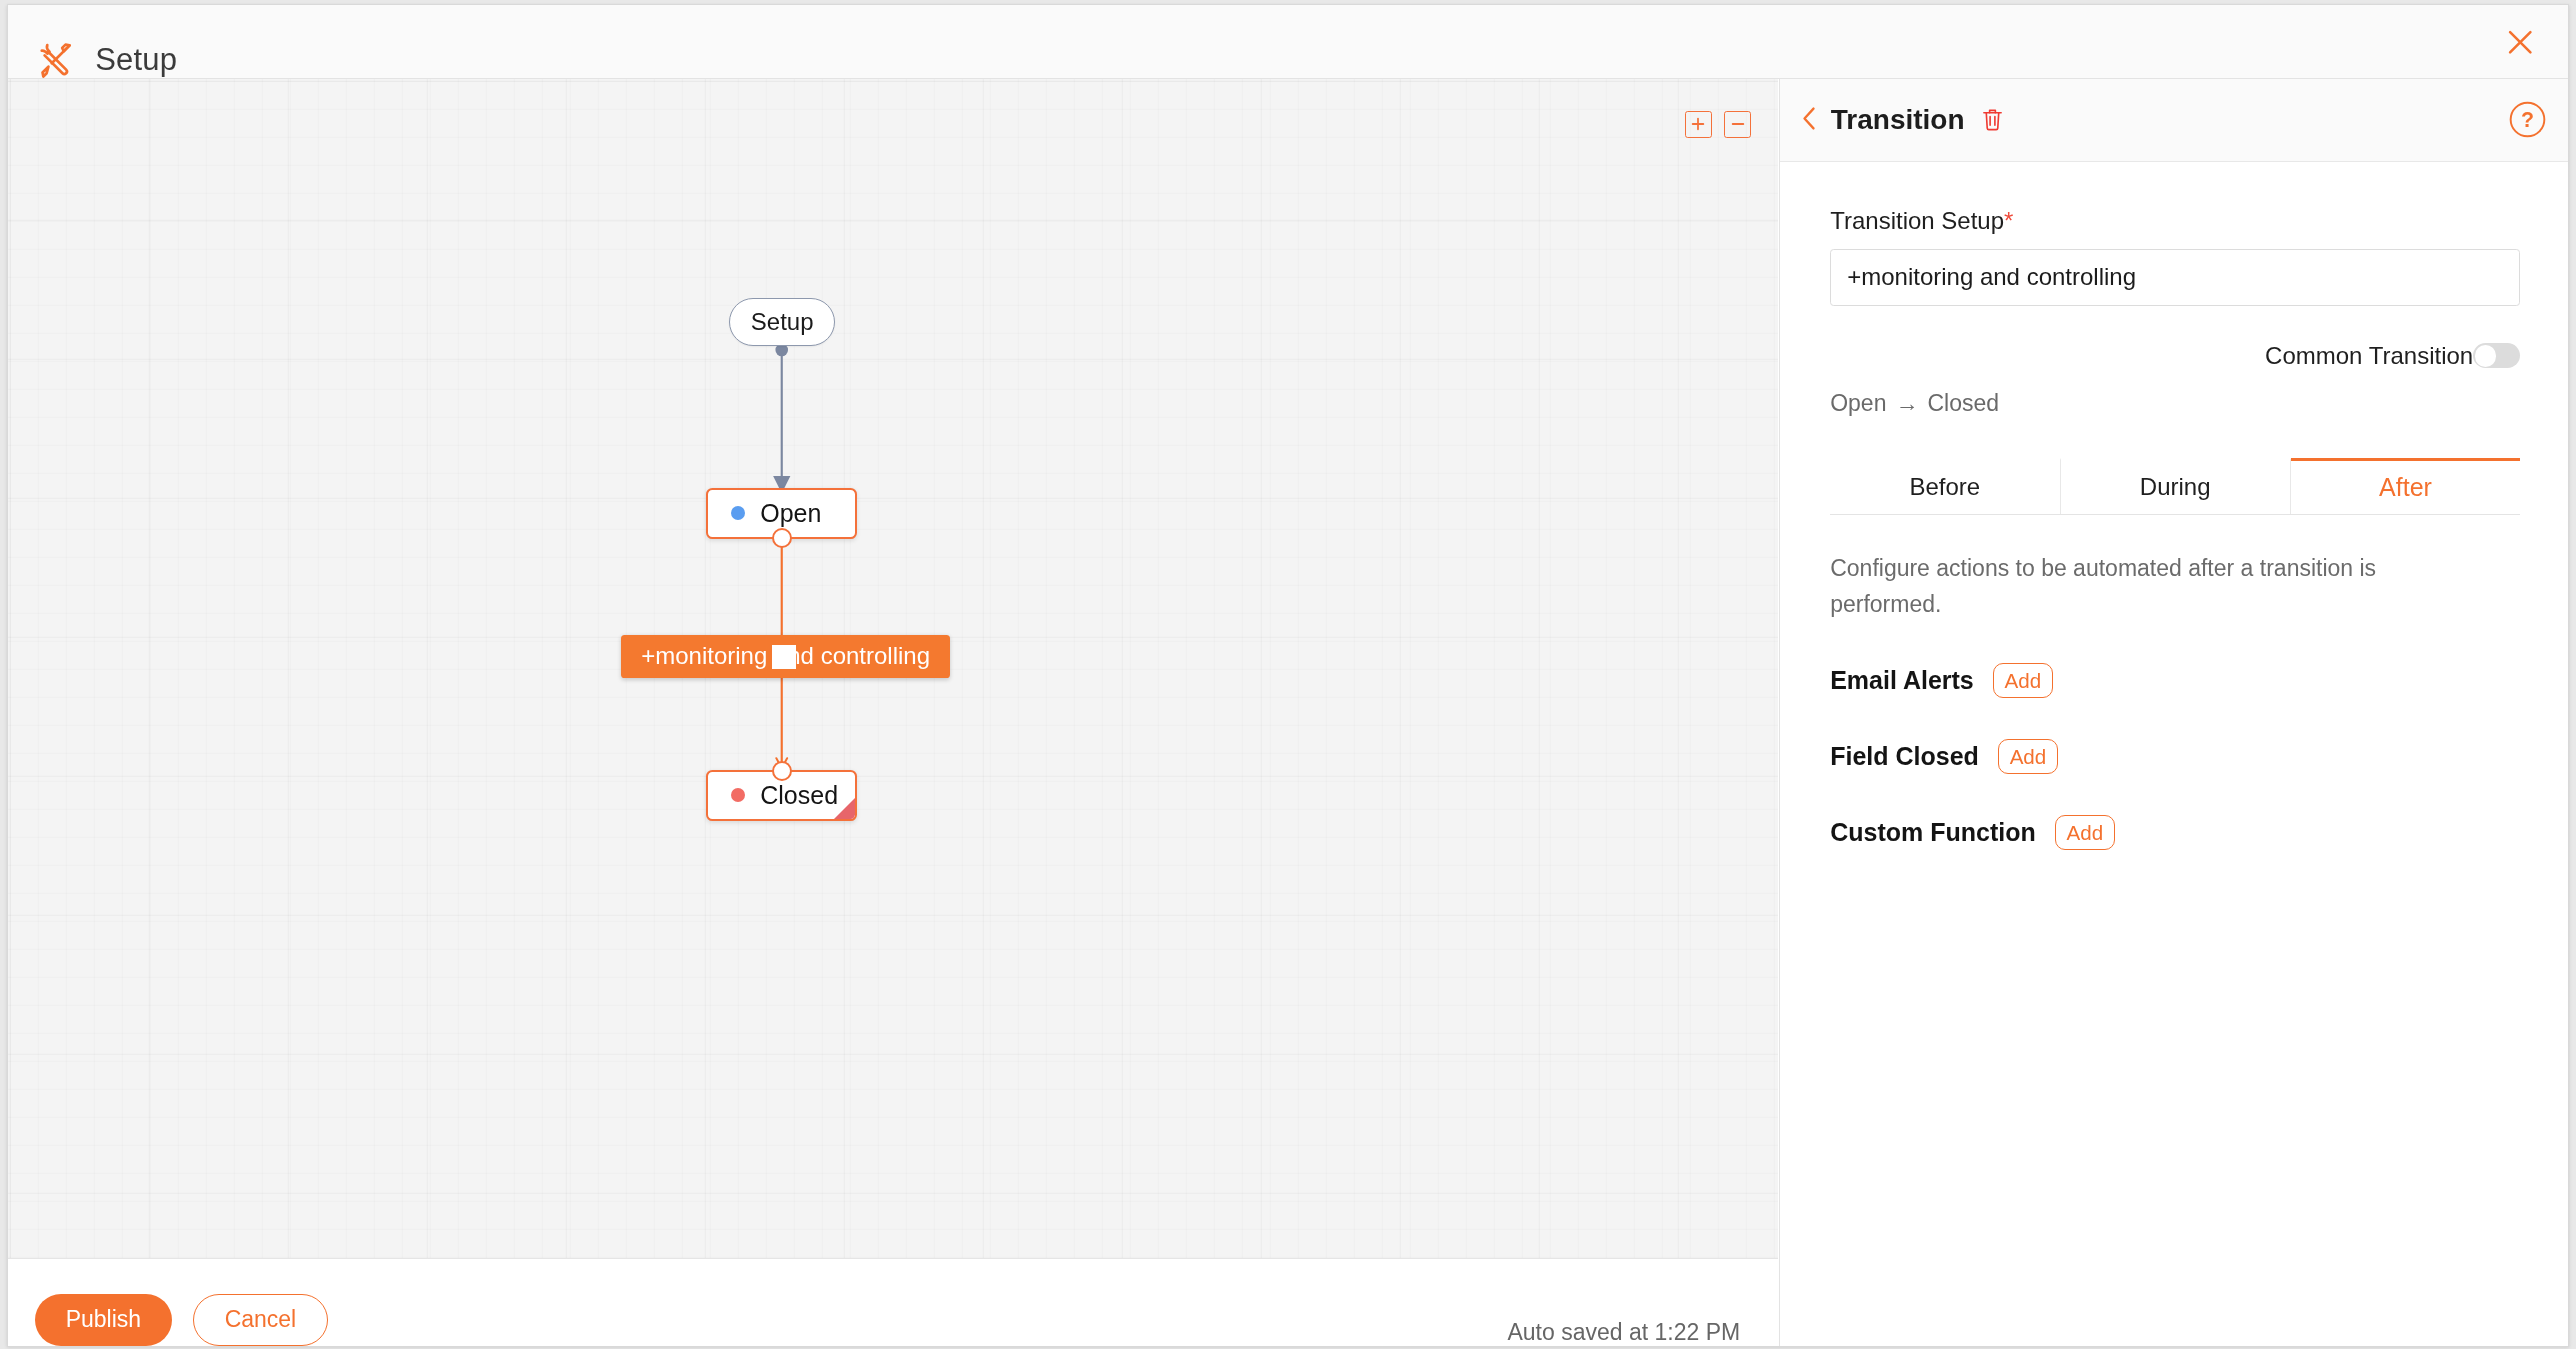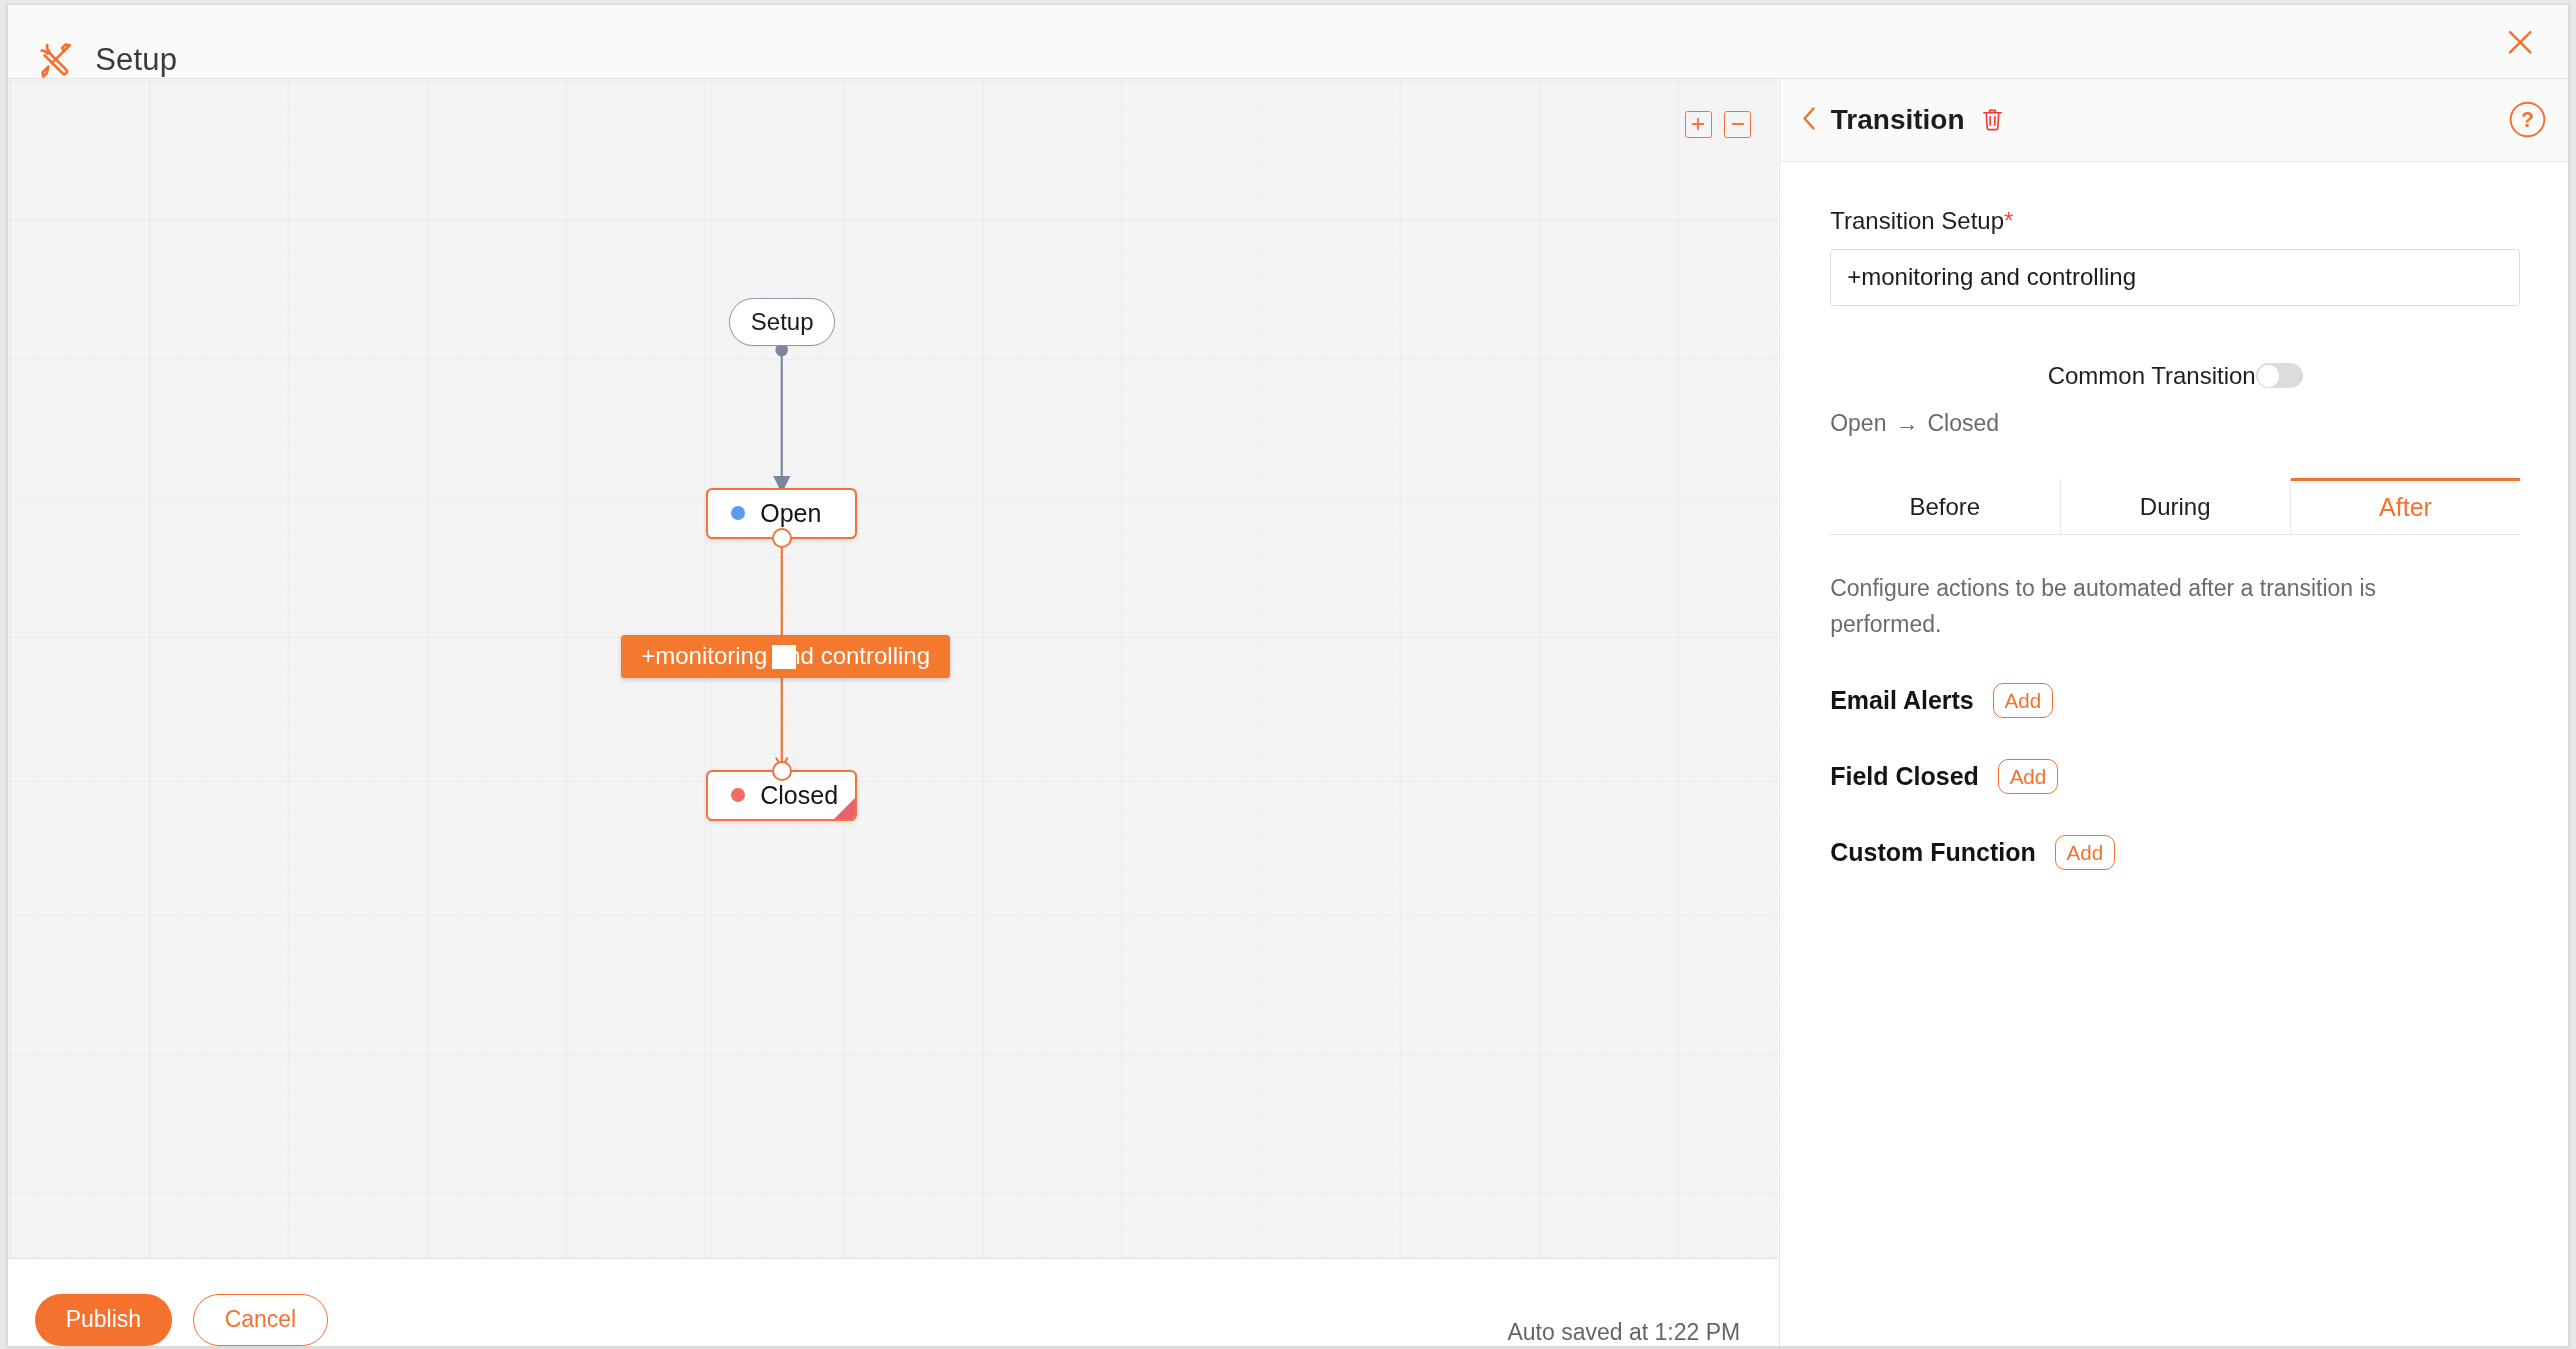--- a/index.html
+++ b/index.html
@@ -195,22 +195,22 @@
   .req-star { color: #ef4b3c; }
   .text-input {
     width: 100%; height: 57px;
     border: 0.9px solid #dcdcdc; border-radius: 3.6px;
     padding: 0 16px;
     font-size: 24px; color: #1c1c1c;
     font-family: inherit;
     background: #fff;
   }
   .common-row {
-    margin-top: 56px;
-    display: flex; align-items: center; justify-content: center;
+    margin-top: 36px;
+    display: flex; align-items: center; justify-content: flex-end;
   }
   .common-label { font-size: 24px; color: #1f1f1f; }
   .toggle {
     width: 47px; height: 25px;
     background: #dcdcdc; border-radius: 12.6px;
     position: relative; cursor: pointer; flex: none;
   }
   .toggle-knob {
     position: absolute; left: 1.8px; top: 1.8px;
     width: 21.5px; height: 21.5px; border-radius: 50%;

